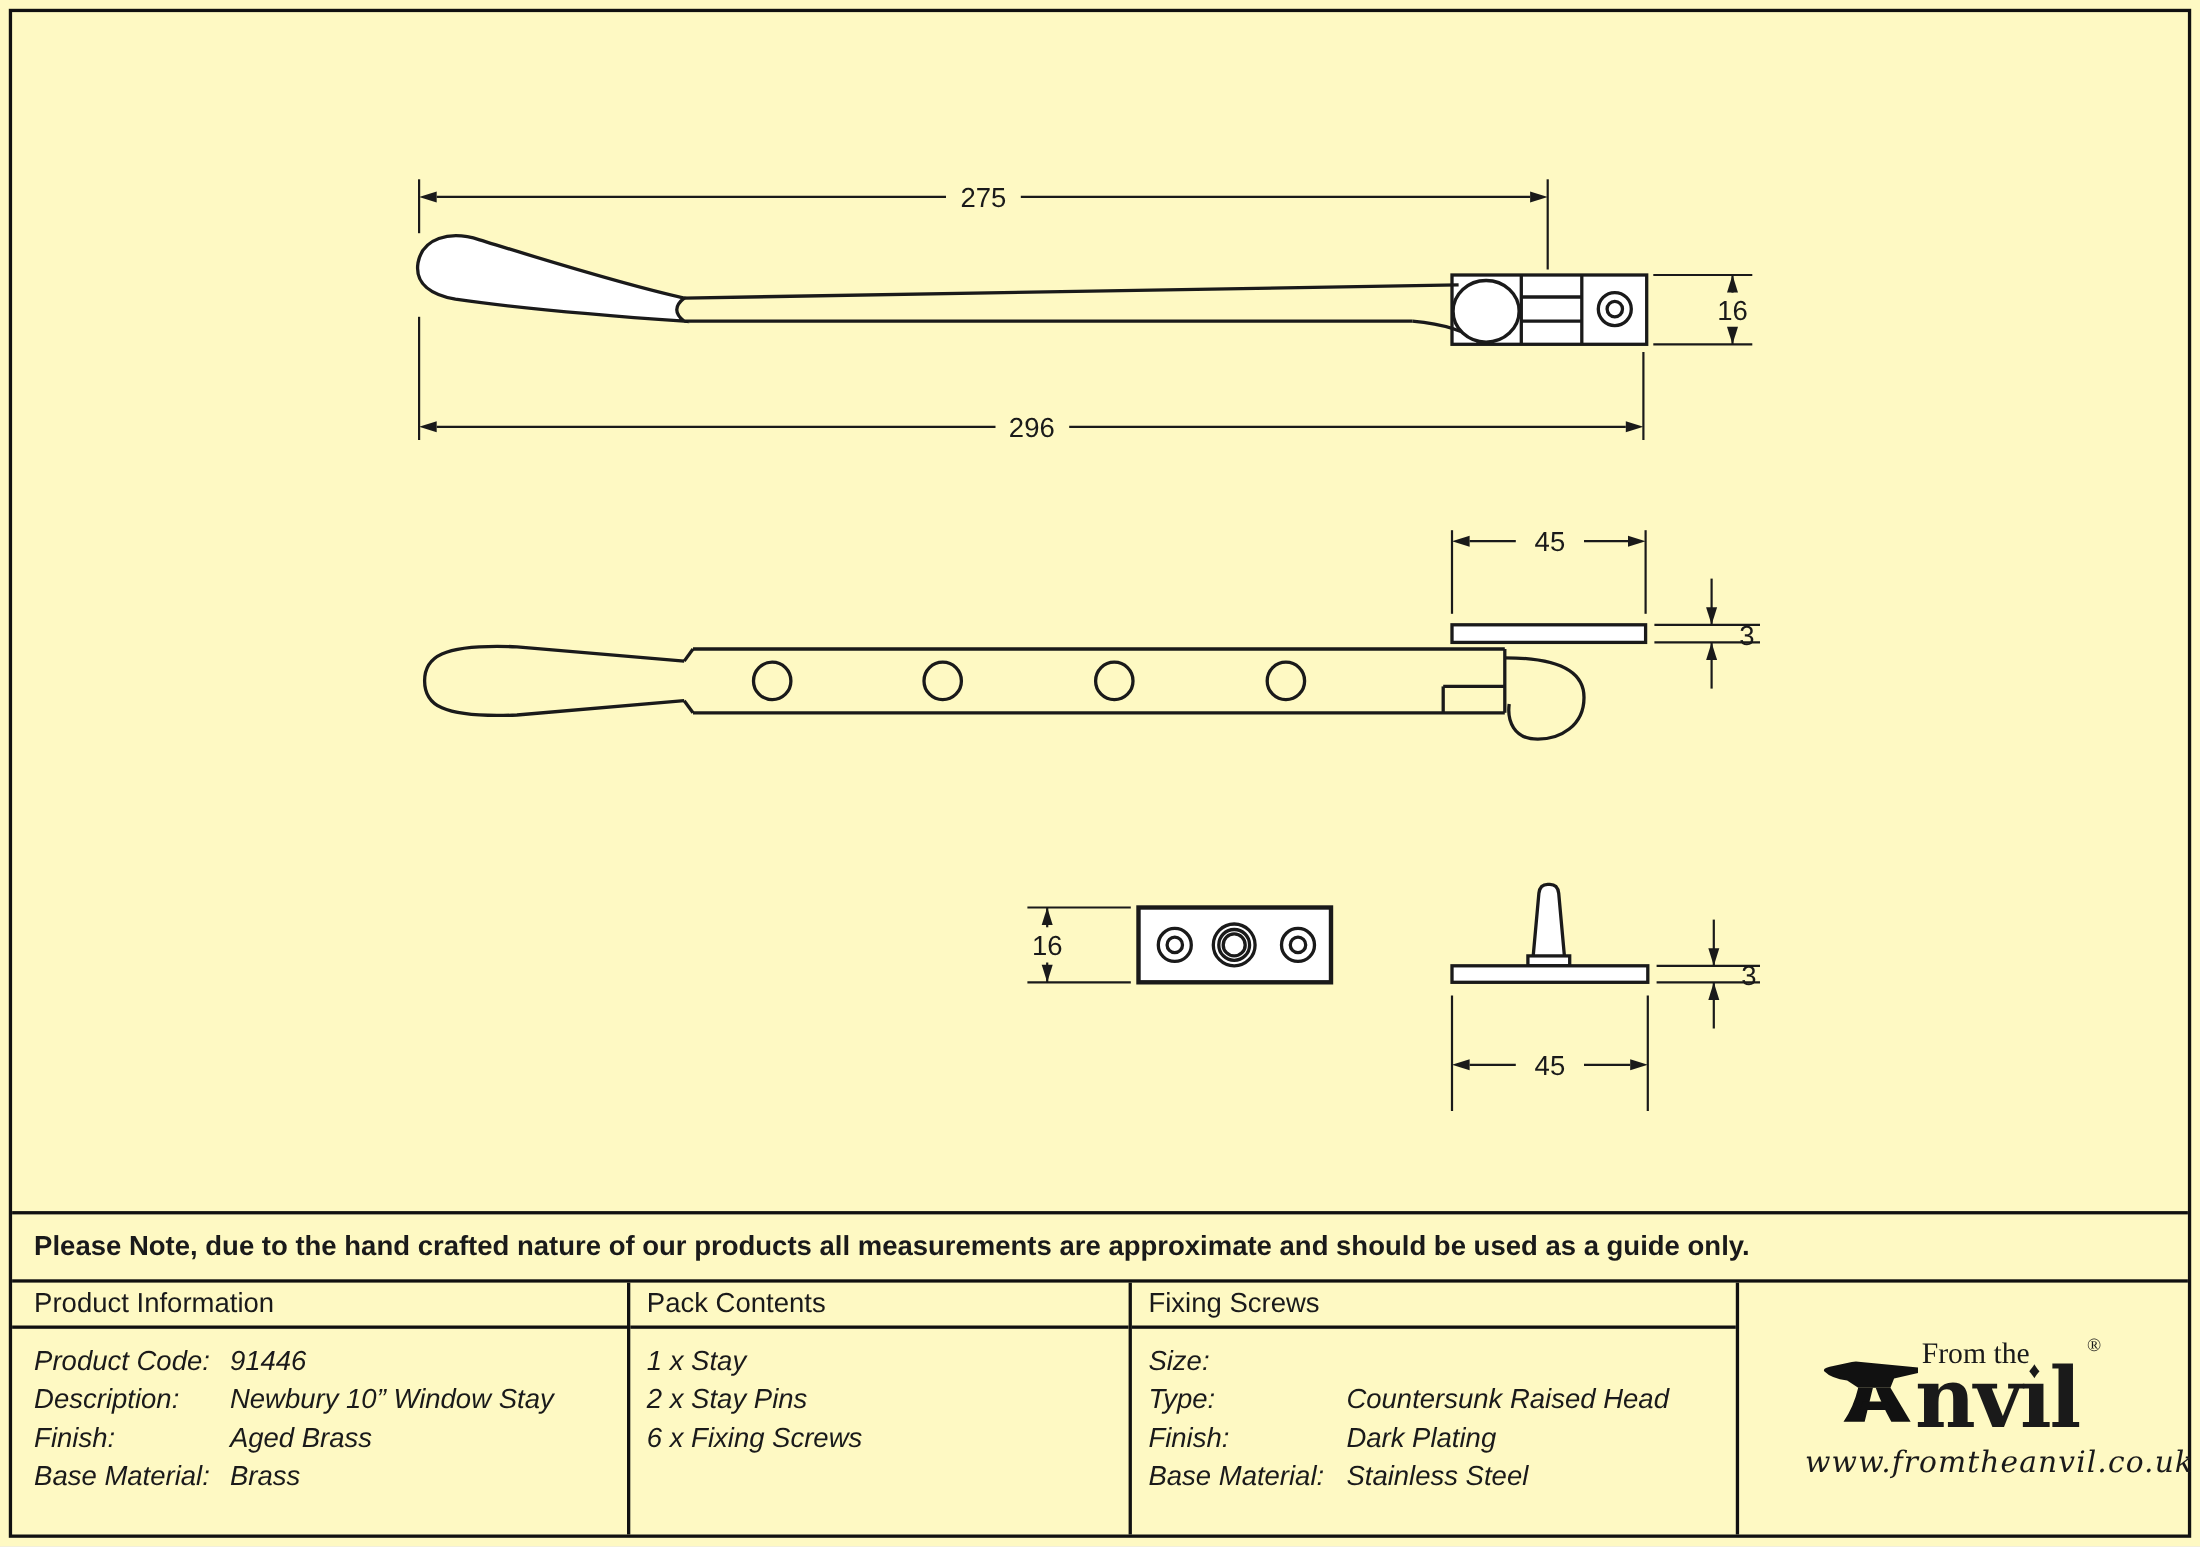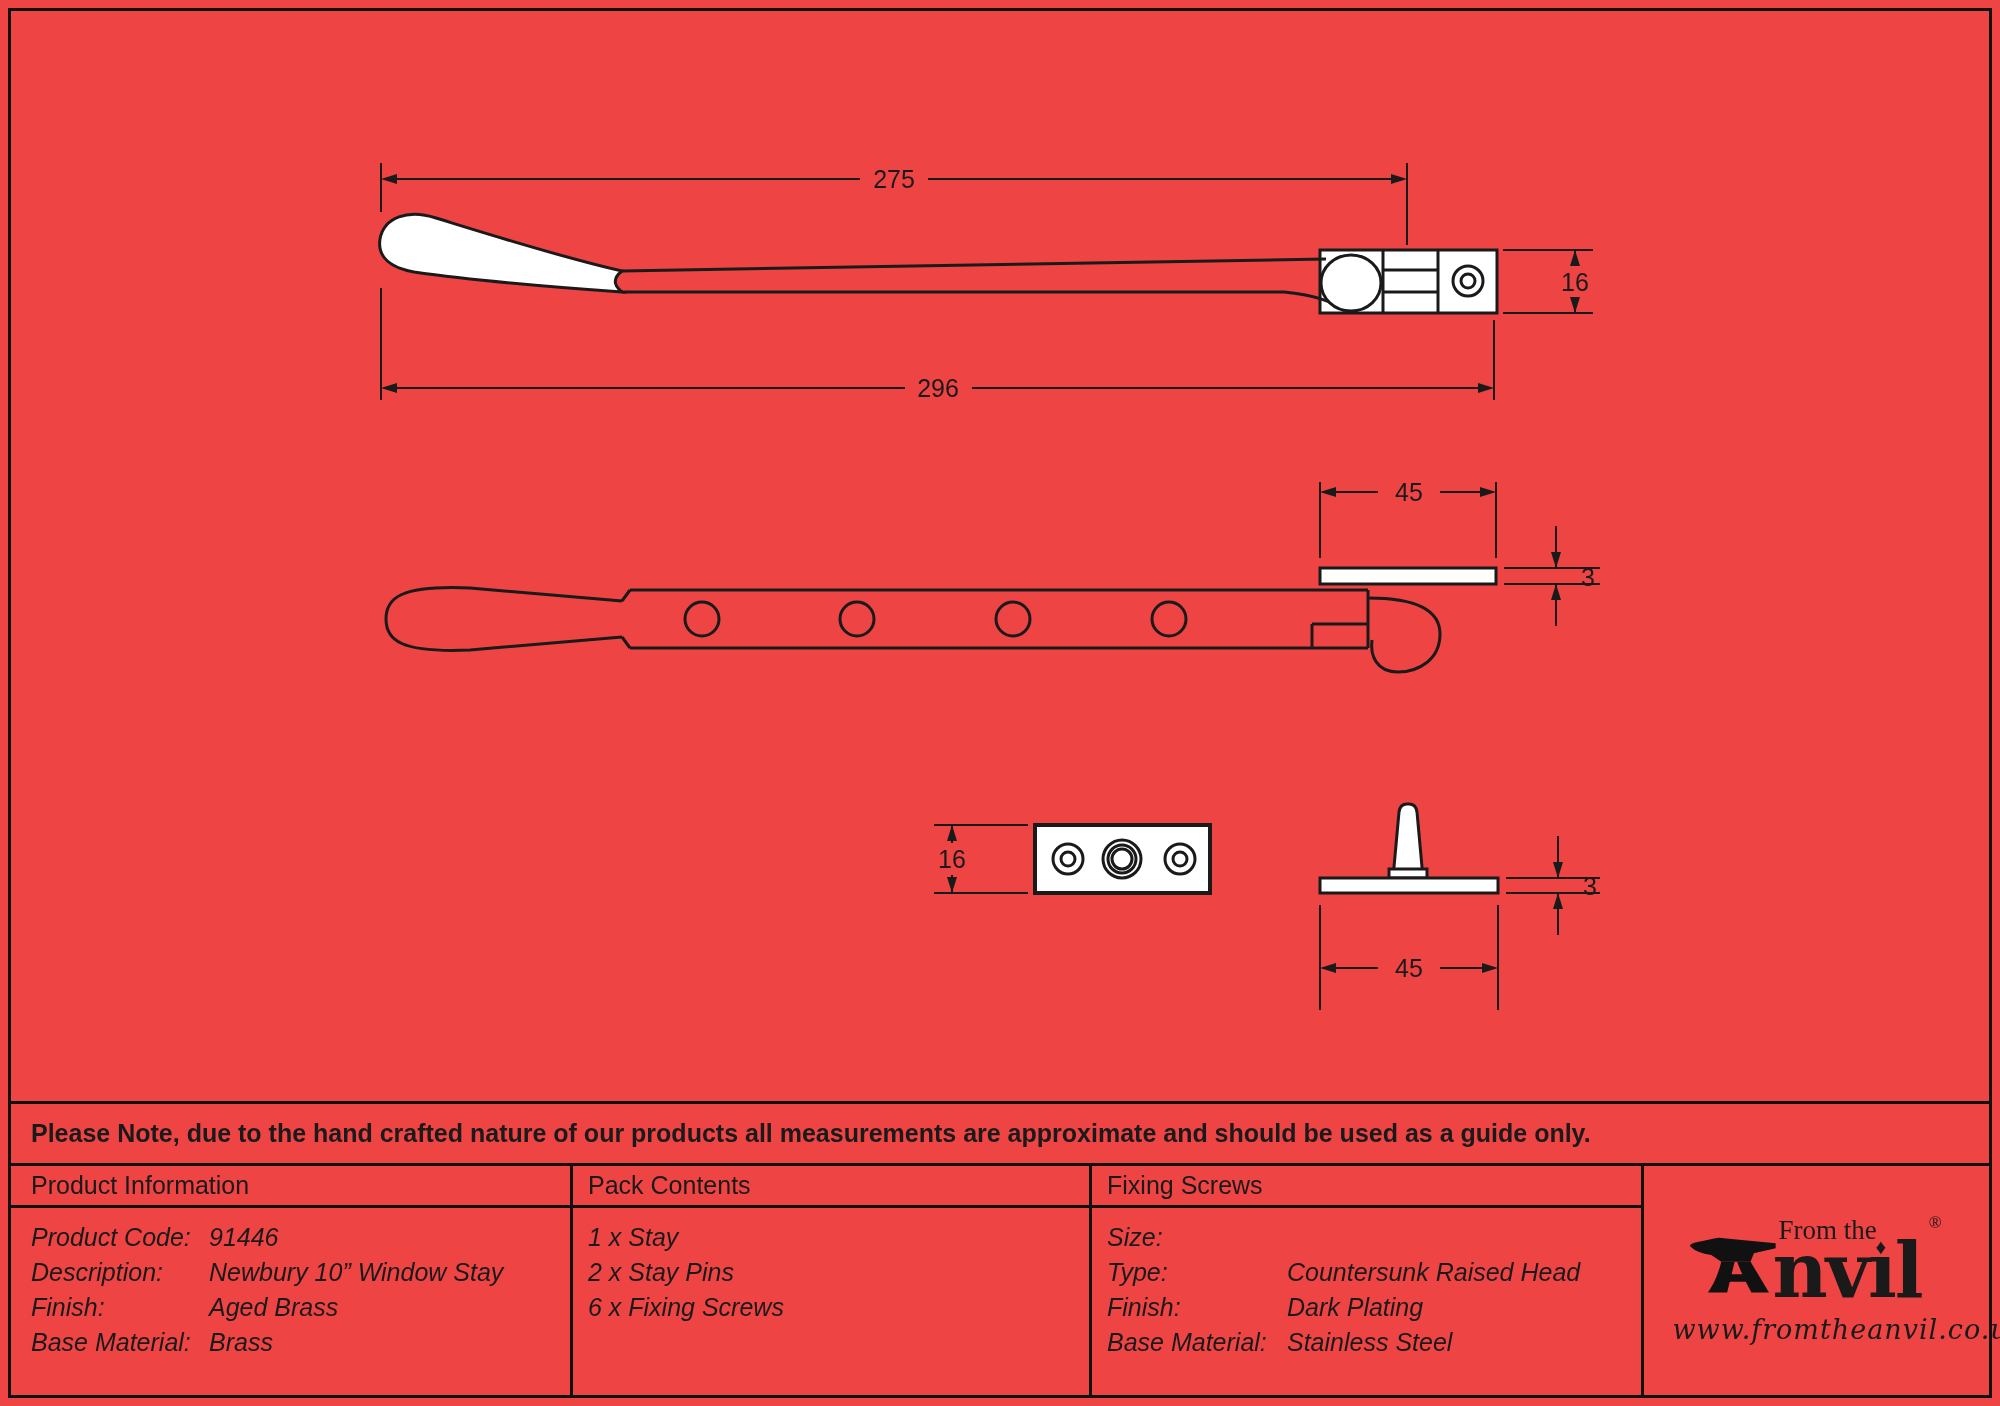--- a/index.html
+++ b/index.html
@@ -1,30 +1,30 @@
 <!DOCTYPE html>
 <html><head>
 <meta charset="utf-8">
 <style>
   html,body{margin:0;padding:0;background:#e8e8e8;}
-  .sheet{position:relative;width:2000px;height:1406px;background:#ef4444;color:#1a1a1a;
+  .sheet{position:relative;width:2000px;height:1406px;background:#fef9c3;color:#1a1a1a;
          font-family:"Liberation Sans",sans-serif;overflow:hidden;}
   .frame{position:absolute;left:8px;top:8px;right:8px;bottom:8px;border:3px solid #111;
          display:flex;flex-direction:column;}
   .drawing-area{width:100%;height:1090px;flex:0 0 auto;display:block;}
 
   
   .note-row{flex:0 0 auto;height:59px;border-top:3px solid #111;display:flex;align-items:center;
             padding-left:20px;font-size:25px;font-weight:bold;}
 
   
   .spec-table{flex:1 1 auto;border-top:3px solid #111;display:flex;min-height:0;}
   .col{box-sizing:border-box;}
   .col-product{width:559px;flex:0 0 auto;}
-  .col-pack{width:519px;flex:0 0 auto;border-left:3px solid #111;}
+  .col-pack{width:456px;flex:0 0 auto;border-left:3px solid #111;}
   .col-screws{width:552px;flex:0 0 auto;border-left:3px solid #111;}
   .col-logo{flex:1 1 auto;border-left:3px solid #111;display:flex;align-items:center;justify-content:center;}
   .col-header{height:39px;border-bottom:3px solid #111;display:flex;align-items:center;
               font-size:25px;padding-left:20px;}
   .col-pack .col-header,.col-screws .col-header{padding-left:15px;}
   .col-body{padding:12px 0 0 20px;font-size:25px;line-height:35px;}
   .col-pack .col-body,.col-screws .col-body{padding-left:15px;}
   .spec-row{display:flex;font-style:italic;}
   .spec-label{width:178px;flex:0 0 auto;}
   .col-screws .spec-label{width:180px;}

